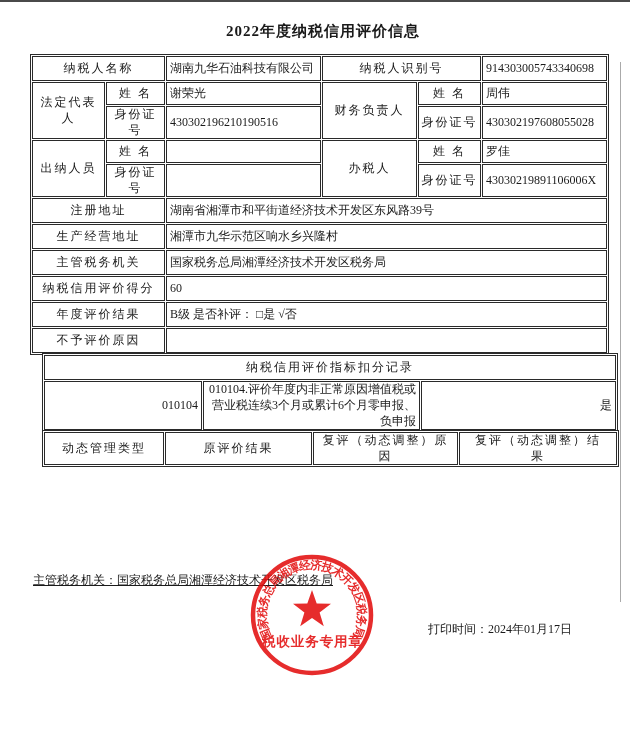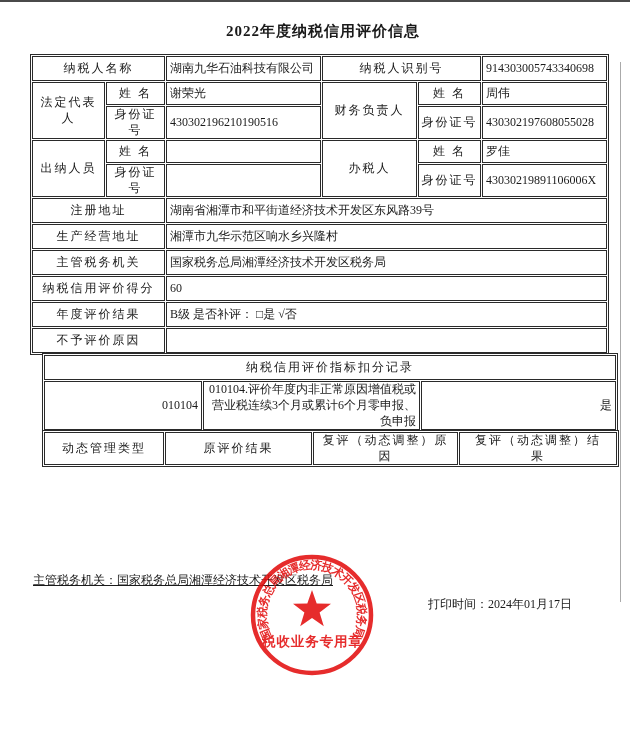--- a/index.html
+++ b/index.html
@@ -20,21 +20,21 @@
   td {
     border:1px solid #2a2a2a; font-size:12px; line-height:1.3;
     vertical-align:middle; overflow:hidden; word-break:break-all;
   }
   td.lbl  { text-align:center; letter-spacing:2px; padding:0 2px; }
   td.val  { text-align:left; padding:0 3px; letter-spacing:0; }
   td.cen  { text-align:right; padding:0 3px; letter-spacing:0; }
   td.sect { text-align:center; letter-spacing:2px; }
   td.tight{ padding:0 11px; }
   .footer-left  { position:absolute; left:33px;  top:570px; font-size:12px;text-decoration:underline; }
-  .footer-right { position:absolute; left:428px; top:594px; font-size:12px; }
+  .footer-right { position:absolute; left:428px; top:619px; font-size:12px; }
   .seal { position:absolute; left:249px; top:552px; width:126px; height:124px; z-index:5; opacity:0.88; }
   .edge-line { position:absolute; left:620px; top:60px; width:1px; height:540px; background:#aaaaaa; }
 </style>
 </head>
 <body>
 
 <div class="page">
 
   <div class="title">2022年度纳税信用评价信息</div>
 

